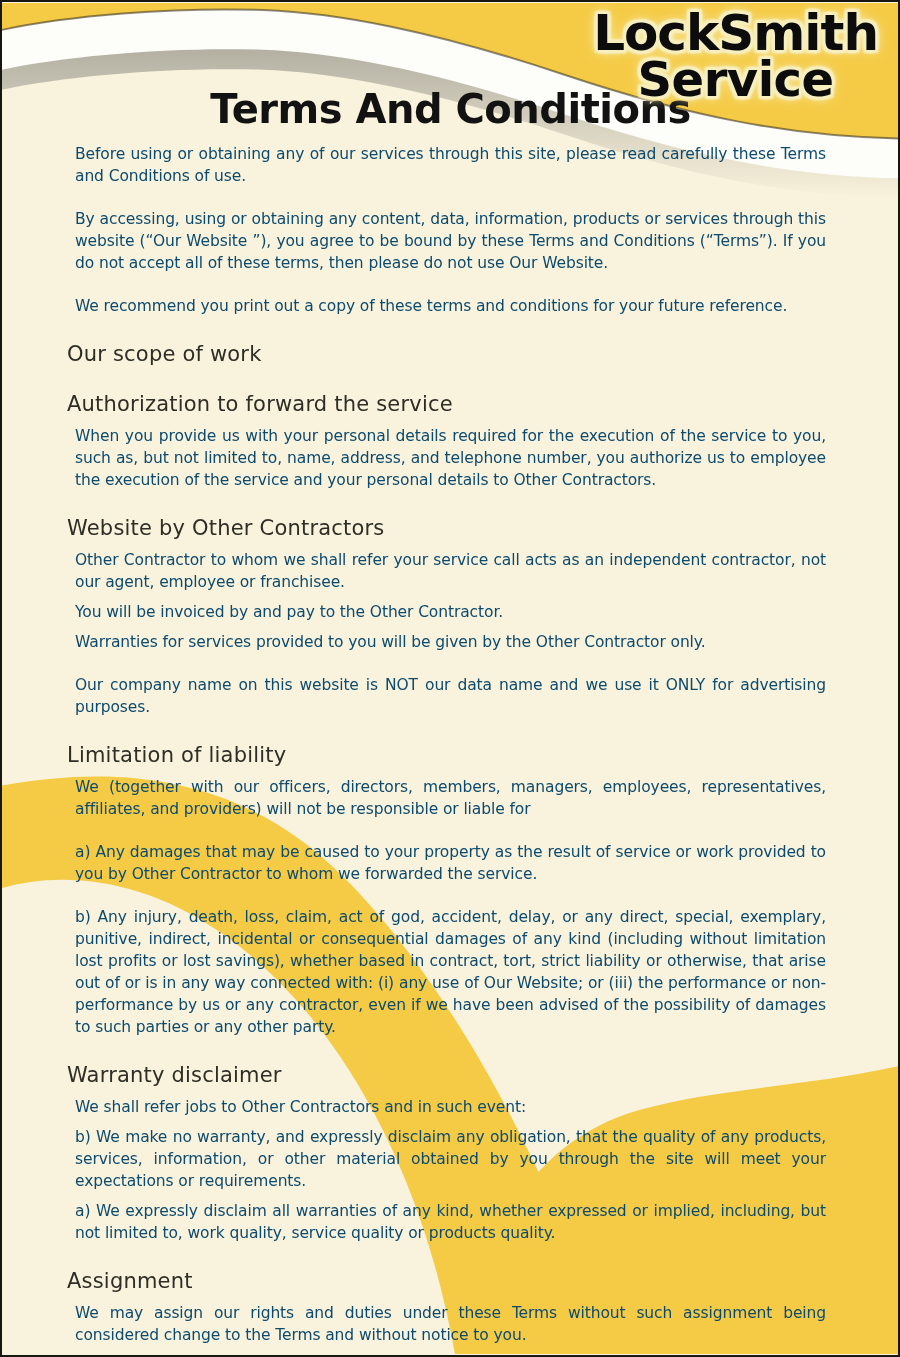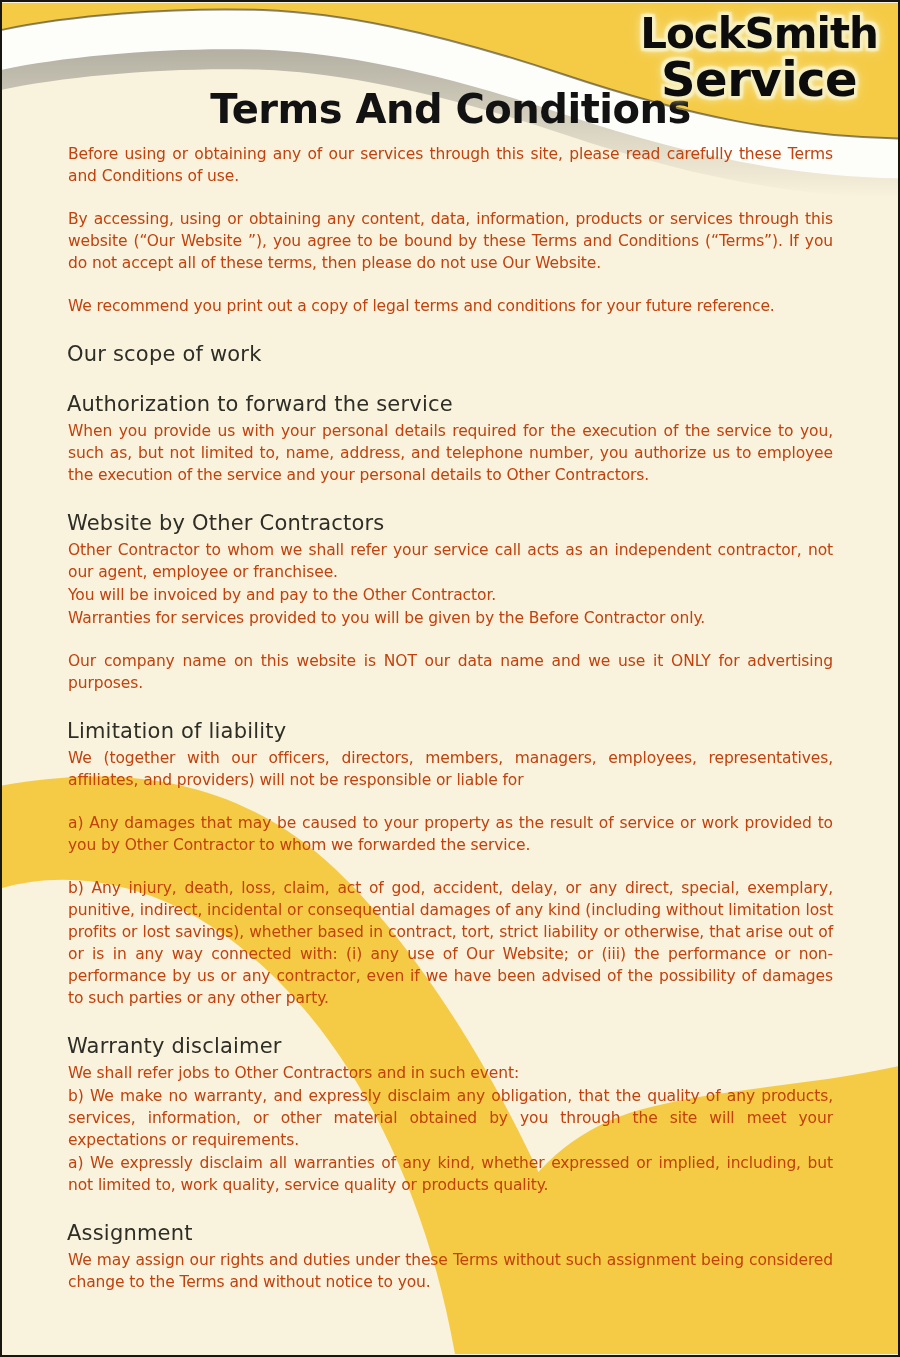--- a/index.html
+++ b/index.html
@@ -15,34 +15,34 @@
   svg.bg { position:absolute; left:0; top:0; width:100%; height:100%; z-index:0; }
 
   .logo {
     position:absolute; top:8px; right:20px; z-index:2;
     text-align:center; font-weight:bold; color:#0c0c0c;
     text-shadow:
       3px 0 2px #F7EFBE, -3px 0 2px #F7EFBE, 0 3px 2px #F7EFBE, 0 -3px 2px #F7EFBE,
       3px 3px 2px #F7EFBE, -3px 3px 2px #F7EFBE, 3px -3px 2px #F7EFBE, -3px -3px 2px #F7EFBE,
       0 0 10px #F7EFBE, 0 0 14px #F7EFBE;
   }
-  .logo-line1 { font-size:42px; line-height:47px; letter-spacing:-1px; }
+  .logo-line1 { font-size:50px; line-height:47px; letter-spacing:-1px; }
   .logo-line2 { font-size:48px; line-height:44px; letter-spacing:-0.5px; }
 
   .content { position:relative; z-index:1; padding:84px 64px 0 65px; }
 
   .title {
     font-size:40px; font-weight:bold; color:#121212;
     text-align:center; letter-spacing:-0.5px;
     margin:0 0 11px 0; line-height:46px;
   }
 
   .para {
     font-size:15.5px; line-height:22px; letter-spacing:-0.1px;
-    color:#c2410c; text-align:justify; margin:1px;
+    color:#0c4a6e; text-align:justify; margin:8px;
   }
   .gap-bottom { margin-bottom:21px; }
   .gap-top { margin-top:21px; }
 
   .heading {
     font-size:21px; font-weight:400; color:#2e2e27;
     margin:24px 0 3px 0; line-height:26px; letter-spacing:0.2px;
   }
   section { margin:0; }
 </style>
@@ -75,36 +75,36 @@
   <div class="logo">
     <div class="logo-line1">LockSmith</div>
     <div class="logo-line2">Service</div>
   </div>
 
   <div class="content">
     <h1 class="title">Terms And Conditions</h1>
 
     <p class="para gap-bottom">Before using or obtaining any of our services through this site, please read carefully these Terms and Conditions of use.</p>
     <p class="para gap-bottom">By accessing, using or obtaining any content, data, information, products or services through this website (“Our Website ”), you agree to be bound by these Terms and Conditions (“Terms”). If you do not accept all of these terms, then please do not use Our Website.</p>
-    <p class="para">We recommend you print out a copy of legal terms and conditions for your future reference.</p>
+    <p class="para">We recommend you print out a copy of these terms and conditions for your future reference.</p>
 
     <section>
       <h2 class="heading">Our scope of work</h2>
     </section>
 
     <section>
       <h2 class="heading">Authorization to forward the service</h2>
       <p class="para">When you provide us with your personal details required for the execution of the service to you, such as, but not limited to, name, address, and telephone number, you authorize us to employee the execution of the service and your personal details to Other Contractors.</p>
     </section>
 
     <section>
       <h2 class="heading">Website by Other Contractors</h2>
       <p class="para">Other Contractor to whom we shall refer your service call acts as an independent contractor, not our agent, employee or franchisee.</p>
       <p class="para">You will be invoiced by and pay to the Other Contractor.</p>
-      <p class="para">Warranties for services provided to you will be given by the Before Contractor only.</p>
+      <p class="para">Warranties for services provided to you will be given by the Other Contractor only.</p>
       <p class="para gap-top">Our company name on this website is NOT our data name and we use it ONLY for advertising purposes.</p>
     </section>
 
     <section>
       <h2 class="heading">Limitation of liability</h2>
       <p class="para">We (together with our officers, directors, members, managers, employees, representatives, affiliates, and providers) will not be responsible or liable for</p>
       <p class="para gap-top">a) Any damages that may be caused to your property as the result of service or work provided to you by Other Contractor to whom we forwarded the service.</p>
       <p class="para gap-top">b) Any injury, death, loss, claim, act of god, accident, delay, or any direct, special, exemplary, punitive, indirect, incidental or consequential damages of any kind (including without limitation lost profits or lost savings), whether based in contract, tort, strict liability or otherwise, that arise out of or is in any way connected with: (i) any use of Our Website; or (iii) the performance or non-performance by us or any contractor, even if we have been advised of the possibility of damages to such parties or any other party.</p>
     </section>
 

